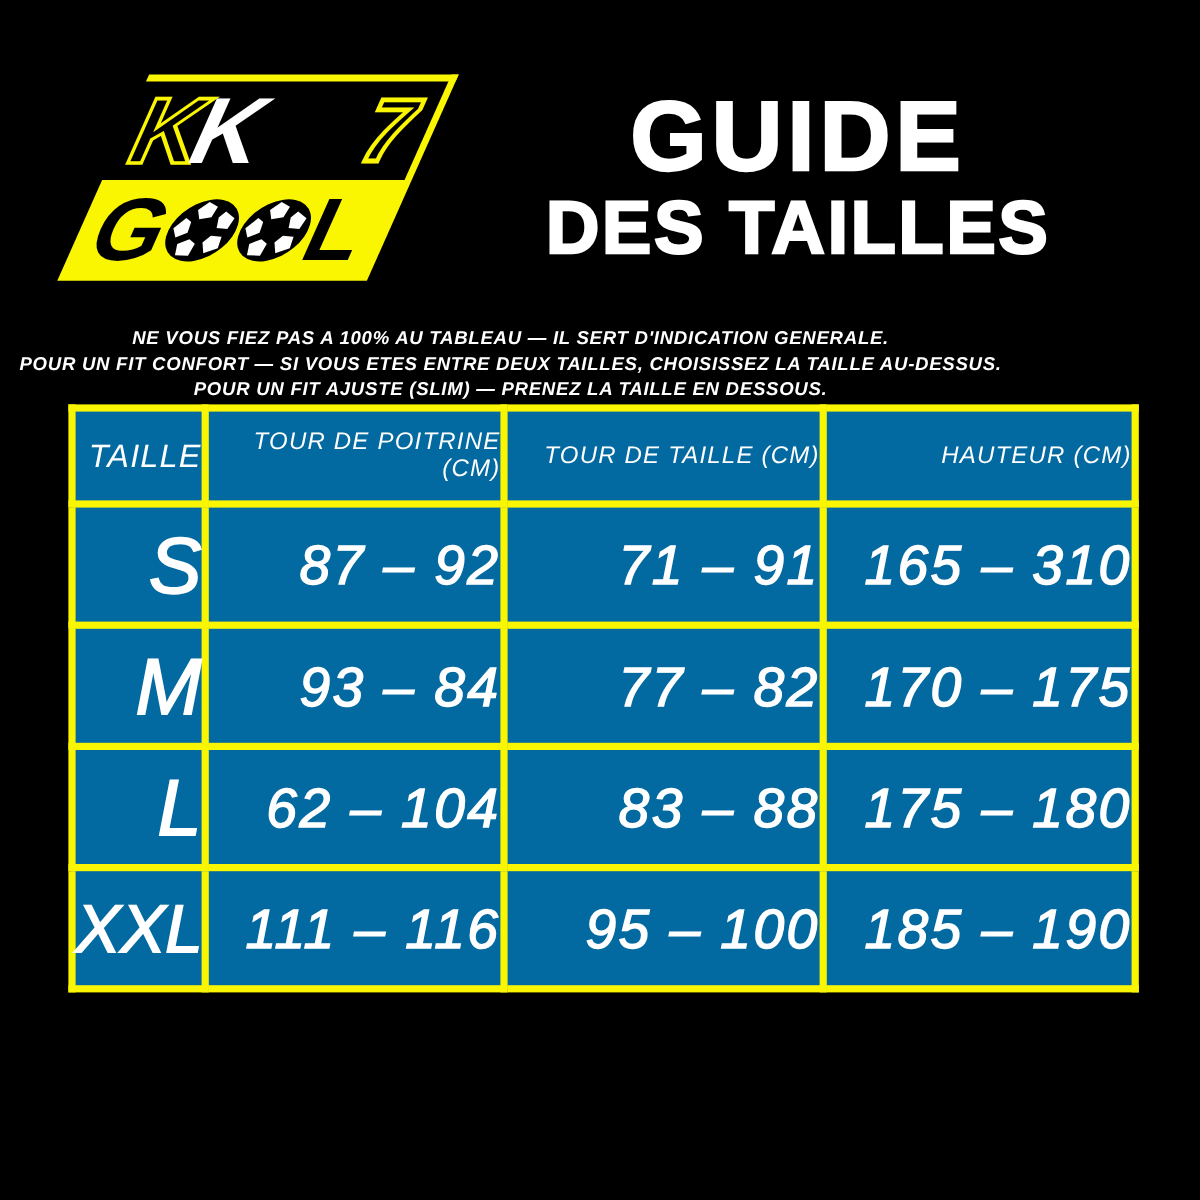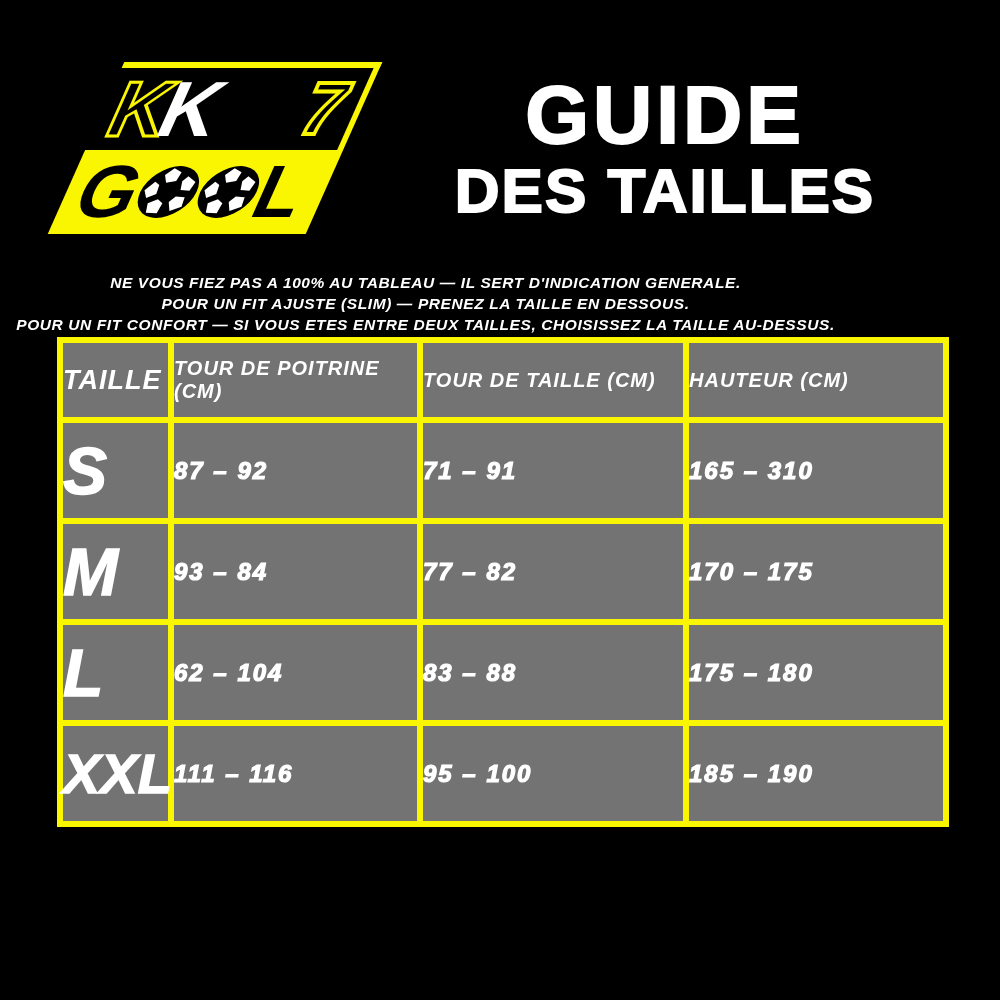--- a/index.html
+++ b/index.html
@@ -59,32 +59,32 @@
     font-size:15.5px; line-height:21px; letter-spacing:0.6px;
   }
 
   
   .size-table {
     position:absolute; left:57px; top:337px; width:886px;
     border-collapse:collapse; table-layout:fixed;
   }
   .size-table th, .size-table td {
     border:6px solid var(--accent);
-    text-align:left; vertical-align:middle;
-    color:var(--ink); font-weight:bold; font-style:italic;
-    background:#737373;
+    text-align:right; vertical-align:middle;
+    color:var(--ink); font-weight:normal; font-style:italic;
+    background:#0369a1;
   }
   .size-table thead tr { height:80px; }
   .size-table tbody tr { height:101px; }
   th.head-size { font-size:27px; letter-spacing:1px; }
   th.head-col { font-size:20px; letter-spacing:1px; }
   td.size-cell { font-size:66px; -webkit-text-stroke:1.5px #fff; }
   tbody tr:nth-child(4) td.size-cell { font-size:56px; }
   tbody tr:nth-child(5) td.size-cell { font-size:57px; }
-  td.value-cell { font-size:24px; letter-spacing:2px; -webkit-text-stroke:1.2px #fff; }
+  td.value-cell { font-size:46px; letter-spacing:2px; -webkit-text-stroke:1.2px #fff; }
 </style>
 </head>
 <body>
 
 <div class="logo-wrap">
   <div class="logo-top">
     <span class="logo-k k-outline">K</span>
     <span class="logo-k k-solid">K</span>
     <span class="logo-seven">7</span>
   </div>
@@ -124,22 +124,22 @@
   </div>
 </div>
 
 <div class="title-block">
   <div class="title-line1">GUIDE</div>
   <div class="title-line2">DES TAILLES</div>
 </div>
 
 <div class="disclaimer">
   <div>NE VOUS FIEZ PAS A 100% AU TABLEAU — IL SERT D'INDICATION GENERALE.</div>
+  <div>POUR UN FIT CONFORT — SI VOUS ETES ENTRE DEUX TAILLES, CHOISISSEZ LA TAILLE AU-DESSUS.</div>
   <div>POUR UN FIT AJUSTE (SLIM) — PRENEZ LA TAILLE EN DESSOUS.</div>
-  <div>POUR UN FIT CONFORT — SI VOUS ETES ENTRE DEUX TAILLES, CHOISISSEZ LA TAILLE AU-DESSUS.</div>
 </div>
 
 <table class="size-table">
   <colgroup>
     <col style="width:111px">
       <col style="width:249px">
       <col style="width:266px">
       <col style="width:260px">
   </colgroup>
   <thead>

